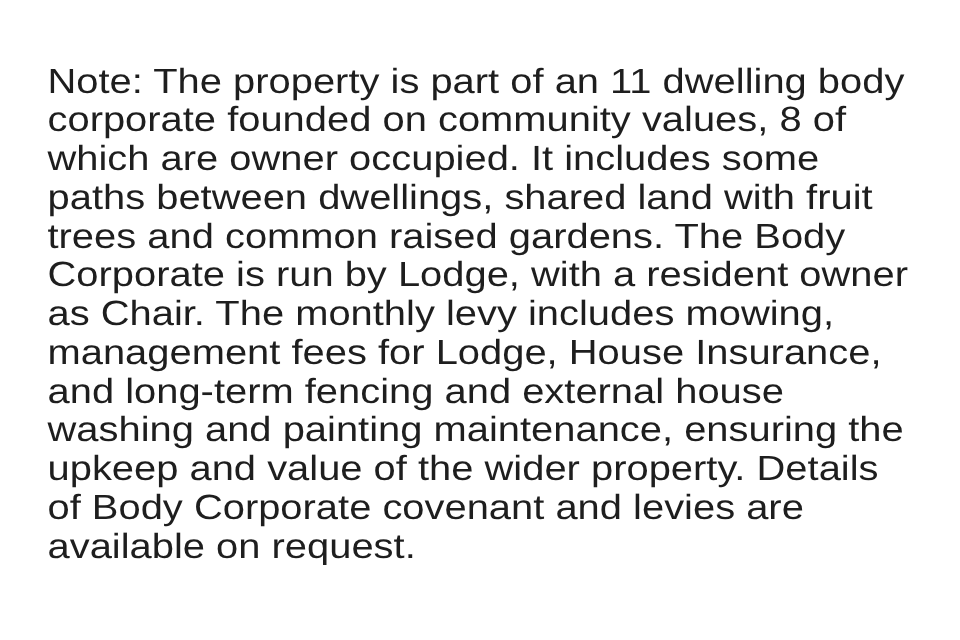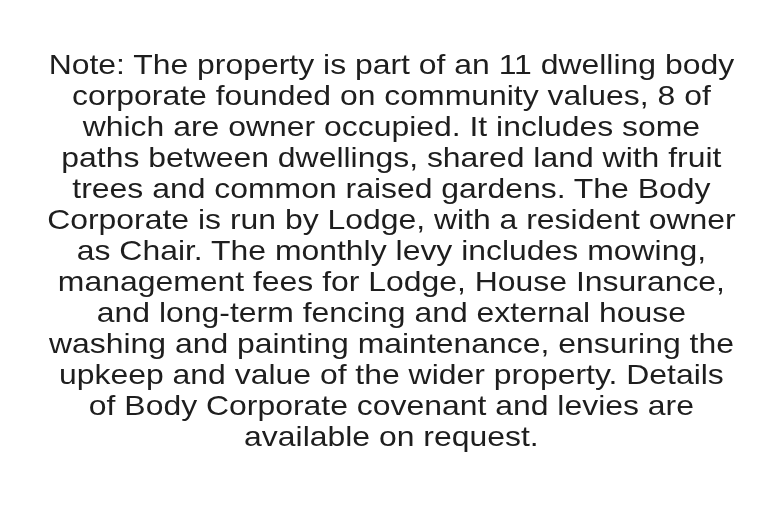--- a/index.html
+++ b/index.html
@@ -8,21 +8,20 @@
     height: 512px;
     background: #ffffff;
     overflow: hidden;
     font-family: "Liberation Sans", "DejaVu Sans", sans-serif;
   }
   .page {
     position: relative;
     width: 768px;
     height: 512px;
     background: #ffffff;
-    text-align: center;
   }
   .note-text {
     position: absolute;
     left: 38px;
     top: 49px;
     width: 620px;
     transform: scaleX(1.14);
     transform-origin: 0 0;
     font-size: 28px;
     line-height: 31px;

